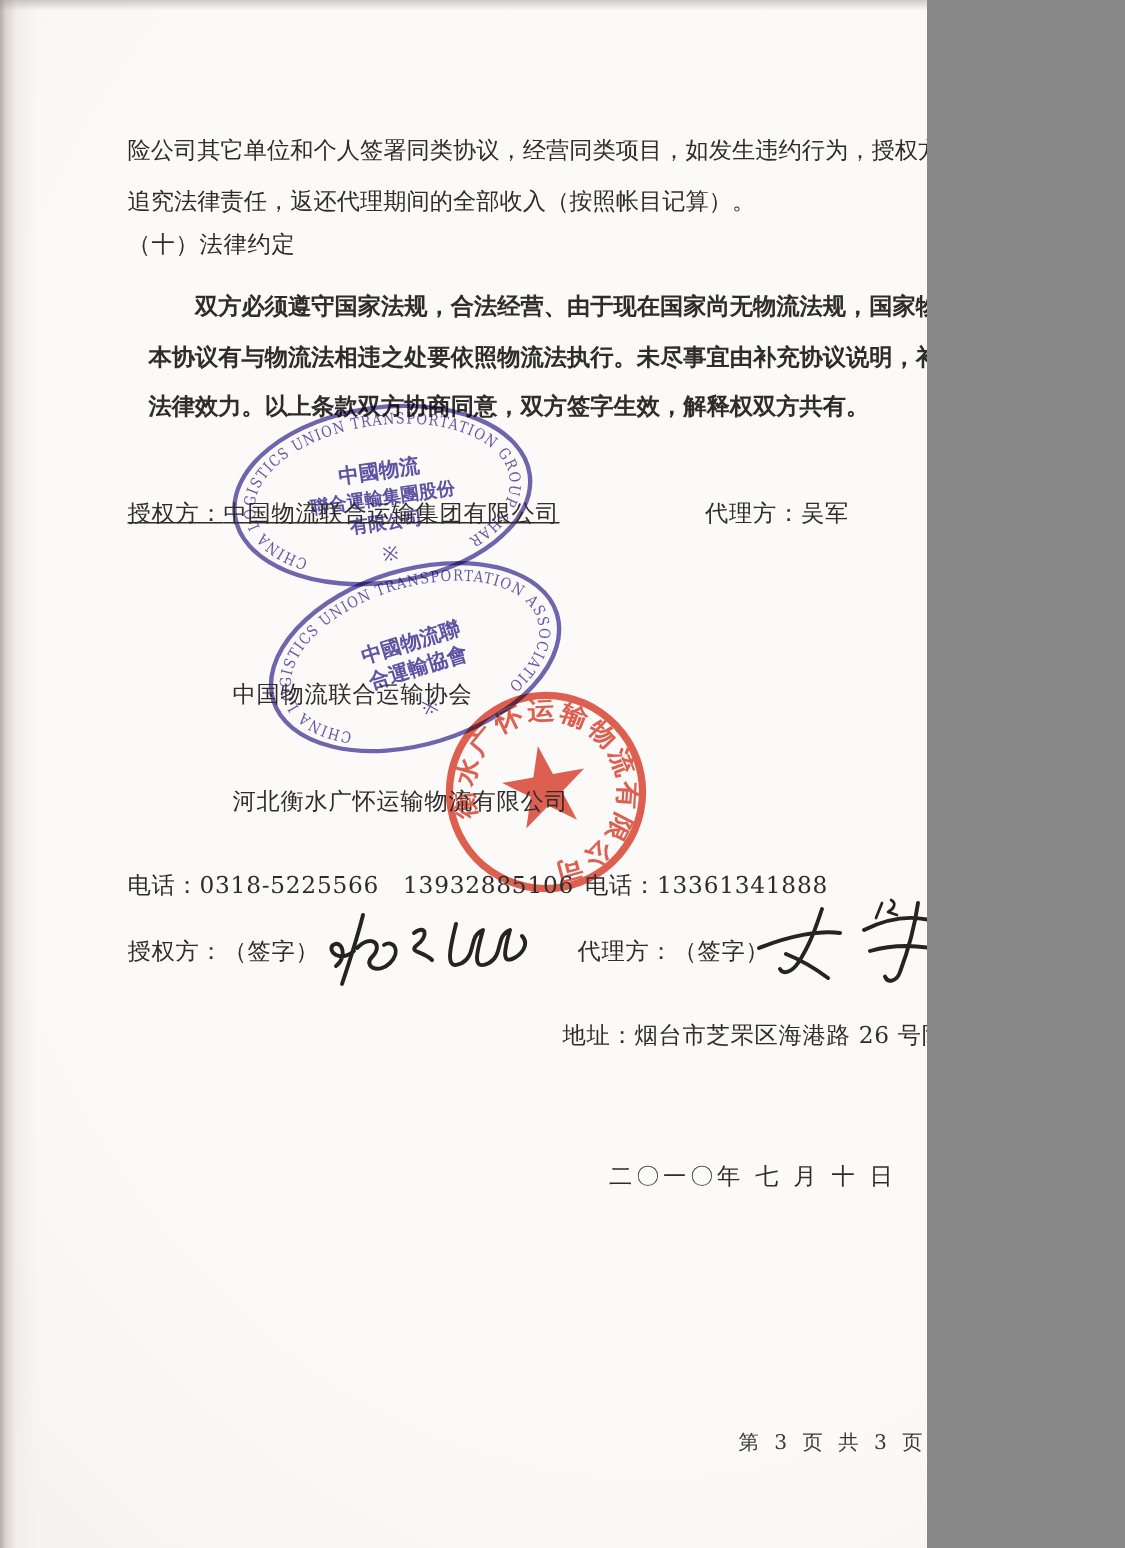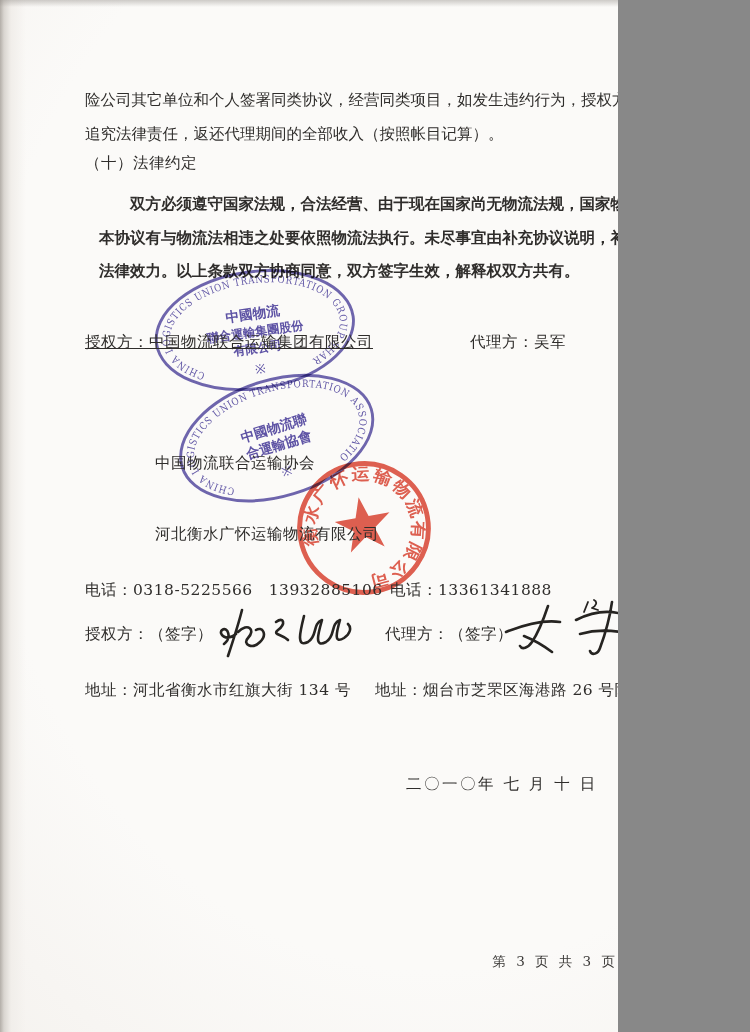--- a/index.html
+++ b/index.html
@@ -98,20 +98,19 @@
   </div>
   <div class="sig" style="left:500px;top:596px;">
     <svg width="155" height="72" viewBox="0 0 155 72" fill="none" stroke="#262422" stroke-width="2.6" stroke-linecap="round" stroke-linejoin="round">
       <path d="M88,6 L84,16 M94,4 C98,6 96,10 92,12 L98,14" stroke-width="1.8"></path>
       <path d="M6,36 C26,28 46,24 60,26 M48,10 C44,22 40,34 32,46 C28,52 22,54 20,50 M24,40 C34,44 44,50 52,56"></path>
       <path d="M76,24 C92,16 108,14 122,18 M112,6 C110,20 106,36 100,52 C98,58 92,60 90,55 M80,38 C94,34 108,34 120,36"></path>
       <path d="M138,56 C141,59 142,62 140,64" stroke-width="2"></path>
     </svg>
   </div>
 
-  <div class="tline" style="left:85px;top:680px;"><span>地址：</span><span>河北省衡水市红旗大街 134 号</span></div>
   <div class="tline" style="left:375px;top:680px;"><span>地址：</span><span>烟台市芝罘区海港路 26 号阳光 100b 座 1111 室</span></div>
 
   <div class="tline" style="left:406px;top:726px;letter-spacing:2.5px;margin-top:48px;">二〇一〇年 七 月 十 日</div>
 
   <div class="footer" style="top:953px;">第 3 页 共 3 页</div>
 
 </div>
 
 </body></html>

